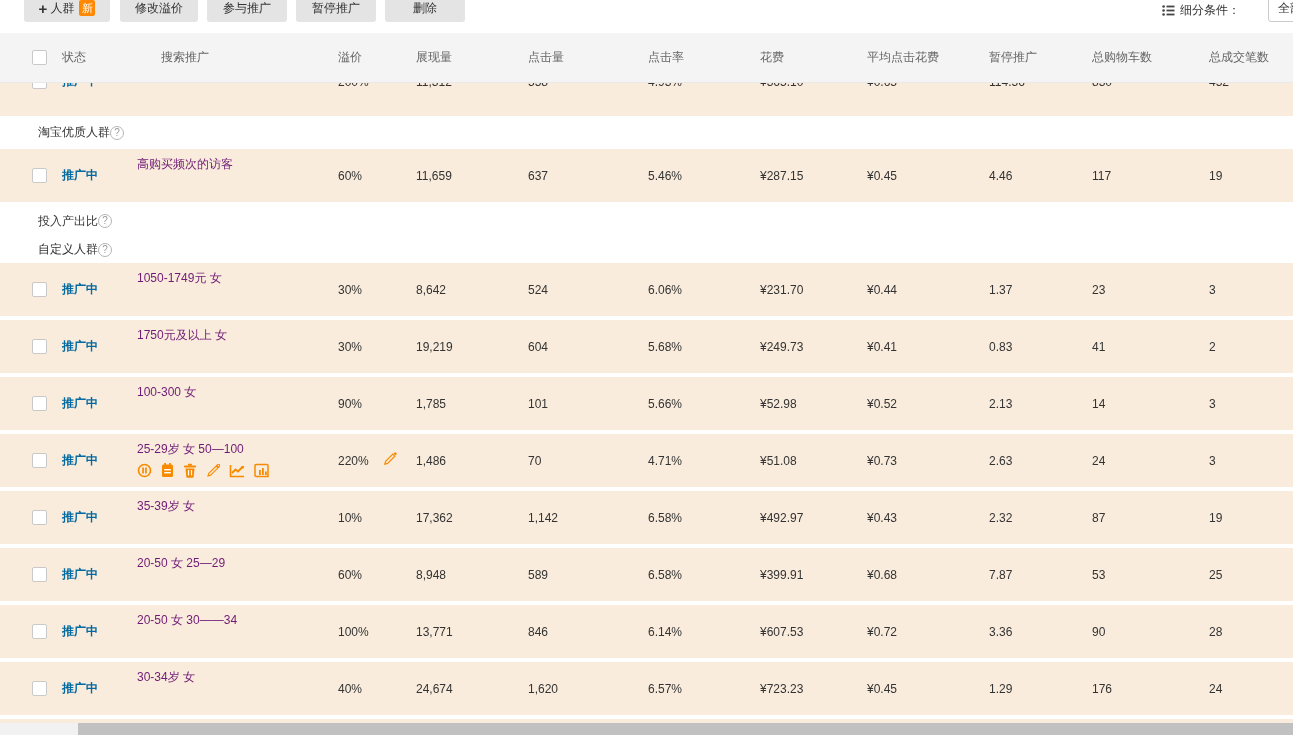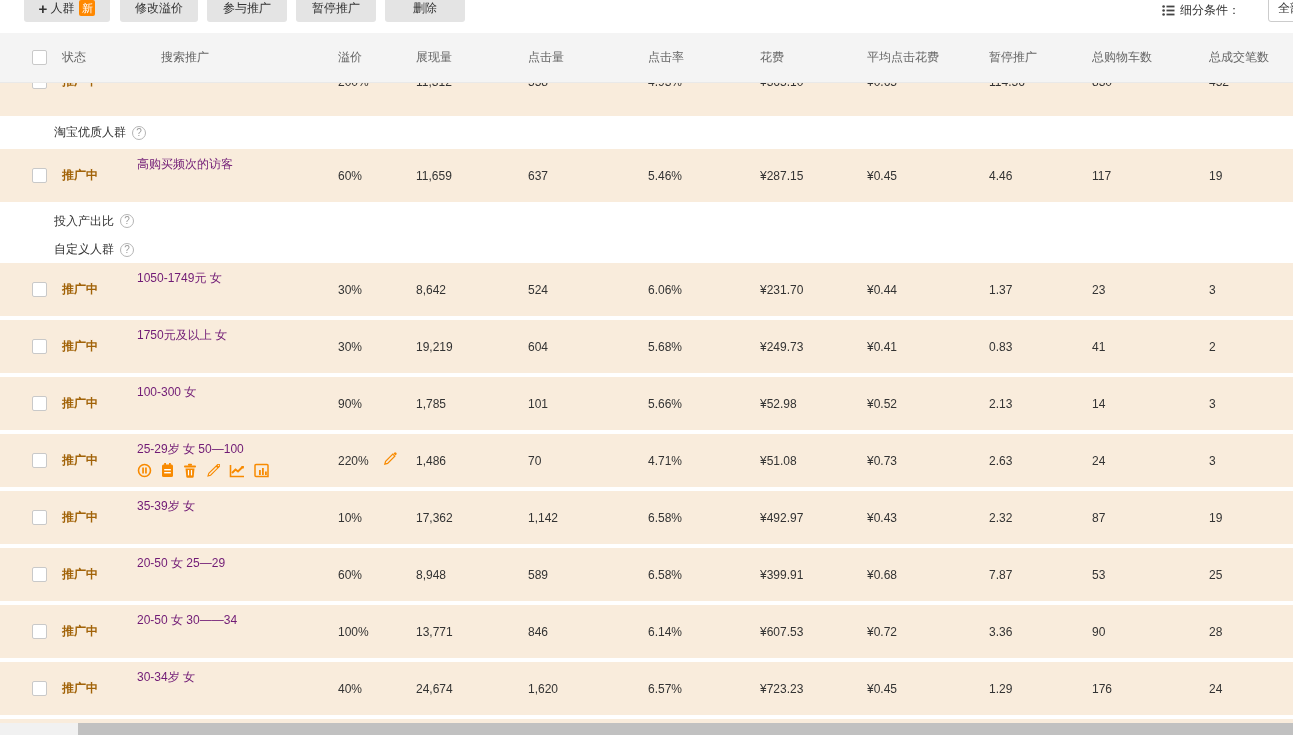--- a/index.html
+++ b/index.html
@@ -30,28 +30,28 @@
   .thead .grid { height:100%; }
   .thead .cell { color:#666; }
 
   .cb { width:15px; height:15px; background:#fff; border:1px solid #c9c9c9; border-radius:2px;
         margin-left:8px; cursor:pointer; }
 
   .row { position:relative; height:53px; background:#f9ecdc; margin-bottom:4px; }
   .row .grid { height:100%; }
   .row.partial { height:33px; margin-bottom:0; overflow:hidden; }
   .row.partial .grid { height:53px; margin-top:-28px; }
-  .status { color:#a16207; font-weight:bold; }
+  .status { color:#0369a1; font-weight:bold; }
   .row-name { position:absolute; left:137px; top:7px; font-size:12px; color:#701a75; white-space:nowrap; }
   .row-icons { position:absolute; left:137px; top:29px; display:flex; gap:9px; align-items:center; }
   .row-icons svg { cursor:pointer; }
   .premium-wrap { display:flex; align-items:center; }
   .premium-wrap .pencil { margin-left:14px; cursor:pointer; }
 
-  .section { background:#fff; display:flex; align-items:center; padding-left:54px; gap:6px;
+  .section { background:#fff; display:flex; align-items:center; padding-left:38px; 
              font-size:12px; color:#333; }
   .help { width:14px; height:14px; border:1px solid #b5b5b5; border-radius:50%; color:#9a9a9a;
           font-size:10px; line-height:12px; text-align:center; display:inline-block; }
 
   .sliver { height:4px; background:#f9ecdc; }
   .hscroll { position:relative; height:12px; background:#f1f1f1; }
   .hthumb { position:absolute; left:78px; right:0; top:0; bottom:0; background:#c1c1c1; cursor:pointer; }
 </style>
 </head>
 <body>

